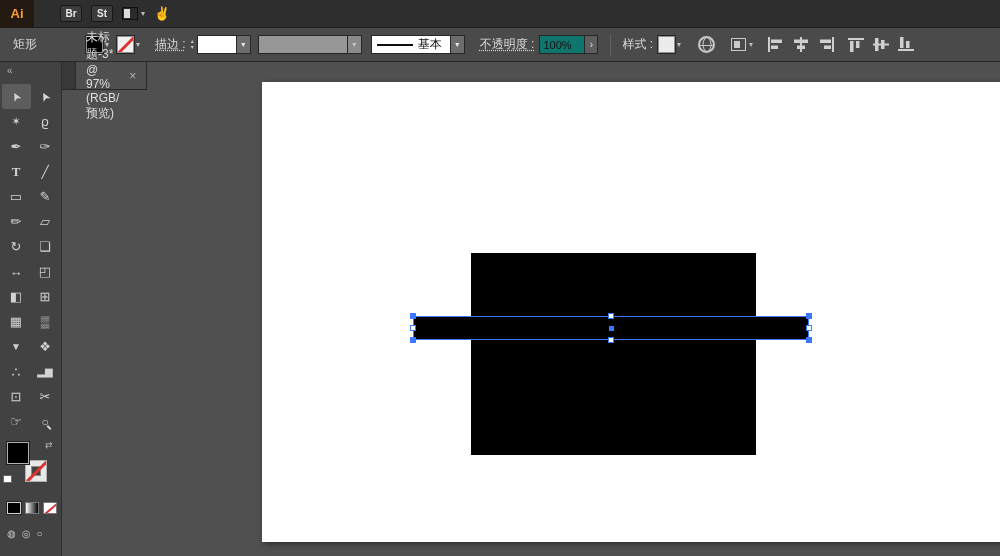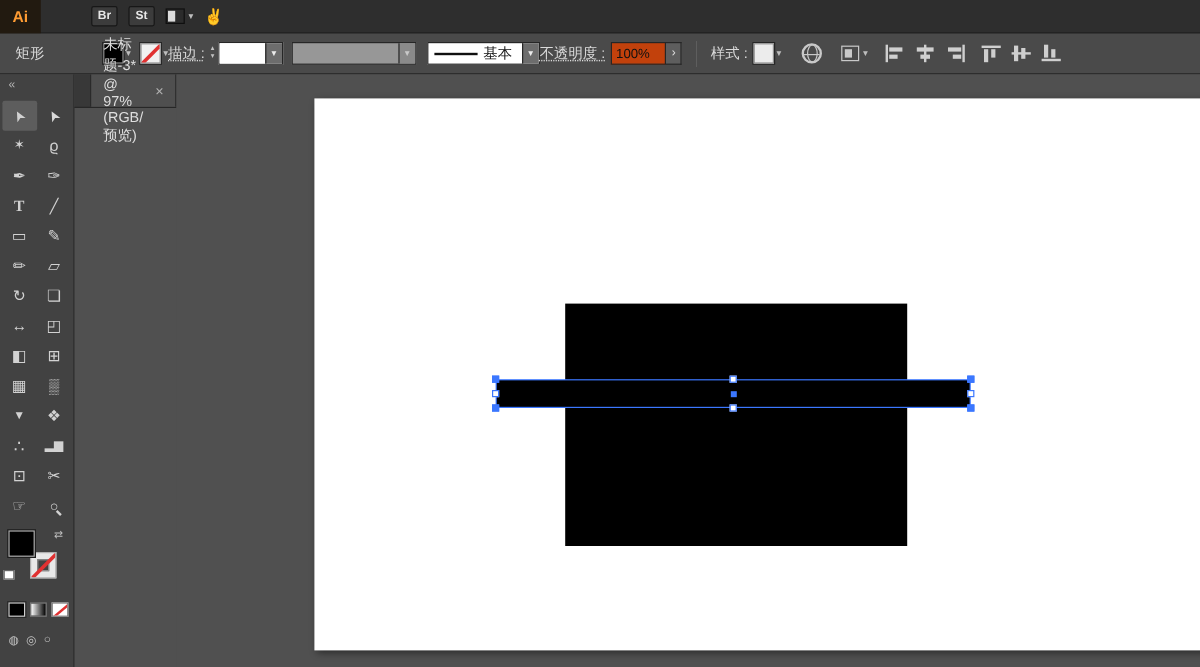--- a/index.html
+++ b/index.html
@@ -5,47 +5,47 @@
   *{box-sizing:border-box;margin:0;padding:0}
   html,body{width:1000px;height:556px;overflow:hidden;background:#505050;
     font-family:"Liberation Sans",sans-serif;-webkit-font-smoothing:antialiased}
   #app{width:1000px;height:556px;display:flex;flex-direction:column;overflow:hidden}
 
   
   .menubar{height:28px;background:#2e2e2e;border-bottom:1px solid #1d1d1d;display:flex;align-items:center;color:#d6d6d6;font-size:12px;flex:0 0 28px}
   .logo{width:34px;height:28px;background:#221a10;color:#ff9c33;font-weight:bold;font-size:13px;display:flex;align-items:center;justify-content:center}
   .menus{display:flex;height:100%}
   .menu-item{padding:0 10px;display:flex;align-items:center;cursor:default}
-  .mb-right{display:flex;align-items:center;margin-left:42px;gap:9px}
+  .mb-right{display:flex;align-items:center;margin-left:26px;gap:9px}
   .mb-box{width:22px;height:17px;background:#3c3c3c;border:1px solid #171717;color:#e6e6e6;font-size:10px;font-weight:bold;display:flex;align-items:center;justify-content:center;border-radius:2px}
   .arr-doc{display:flex;align-items:center;gap:3px}
   .arr-ic{width:16px;height:13px;background:#2b2b2b;border:1px solid #0f0f0f;display:inline-block;position:relative}
   .arr-ic::after{content:"";position:absolute;left:1px;top:1px;width:6px;height:9px;background:#dcdcdc}
   .dd{font-size:8px;color:#bdbdbd;line-height:1}
   .touch{color:#cfcfcf;font-size:13px}
 
   
   .controlbar{height:34px;flex:0 0 34px;background:#4a4a4a;border-bottom:1px solid #272727;display:flex;align-items:center;color:#dadada;font-size:12px;padding:0 6px 0 13px;white-space:nowrap;overflow:hidden}
   .swatchdd{display:flex;align-items:center;gap:2px}
   .fillsw{width:17px;height:17px;background:#000;border:1px solid #909090;box-shadow:0 0 0 1px #262626;display:inline-block}
   .strokesw{width:17px;height:17px;background:#f1f1f1;border:1px solid #909090;box-shadow:0 0 0 1px #262626;display:inline-block;position:relative;overflow:hidden}
   .strokesw .sl{position:absolute;left:-4px;top:6px;width:26px;height:3px;background:#e03131;transform:rotate(-45deg)}
-  .linklbl{text-decoration:underline dotted;text-underline-offset:2px}
+  .linklbl{margin-left:15px;text-decoration:underline dotted;text-underline-offset:2px}
   .stepper{display:flex;flex-direction:column;margin-left:5px;line-height:5px}
   .stepper span{font-size:6px;color:#c2c2c2;height:6px}
   .combo{display:flex;align-items:center;height:19px;margin-left:3px;border:1px solid #262626;background:#fff}
   .combo input{width:38px;height:17px;border:0;outline:none;background:#fff;font:11px "Liberation Sans",sans-serif;padding:0 3px;color:#111}
   .cbtn{width:14px;height:17px;background:#6d6d6d;color:#ececec;font-size:8px;display:flex;align-items:center;justify-content:center;border-left:1px solid #262626}
   .combo.disabled{background:#979797;margin-left:7px}
   .combo.disabled .cfield{width:88px;height:17px;display:inline-block}
   .combo.disabled .cbtn{background:#8a8a8a;color:#c9c9c9}
   .combo.brush{margin-left:9px}
   .bline{width:36px;height:2px;background:#101010;margin:0 5px;display:inline-block}
   .bname{color:#111;padding-right:8px}
-  .num{width:46px;height:19px;border:1px solid #262626;margin-left:5px;background:#c2410c;font:11px "Liberation Sans",sans-serif;padding:0 3px;color:#111;outline:none}
+  .num{width:46px;height:19px;border:1px solid #262626;margin-left:5px;background:#0f766e;font:11px "Liberation Sans",sans-serif;padding:0 3px;color:#111;outline:none}
   .flyout{width:13px;height:19px;background:#5e5e5e;border:1px solid #262626;border-left:0;color:#e0e0e0;display:flex;align-items:center;justify-content:center;font-size:10px}
   .vsep{width:1px;height:22px;background:#333;border-right:1px solid #5e5e5e;margin-left:12px}
   .lbl{margin-left:11px}
   .stylesw{width:17px;height:17px;background:#ececec;border:1px solid #909090;box-shadow:0 0 0 1px #262626;display:inline-block}
   .recolor{width:17px;height:17px;border:2px solid #c9c9c9;border-radius:50%;margin-left:17px;position:relative;display:inline-block}
   .recolor::before{content:"";position:absolute;left:0;right:0;top:50%;height:1px;background:#c9c9c9}
   .recolor::after{content:"";position:absolute;top:-1px;bottom:-1px;left:50%;width:7px;border:1px solid #c9c9c9;border-radius:50%;transform:translateX(-50%)}
   .aligndd{display:flex;align-items:center;gap:3px;margin-left:16px}
   .adicon{width:15px;height:13px;border:1px solid #c9c9c9;position:relative;display:inline-block}
   .adicon::after{content:"";position:absolute;left:2px;top:2px;width:6px;height:7px;background:#c9c9c9}

